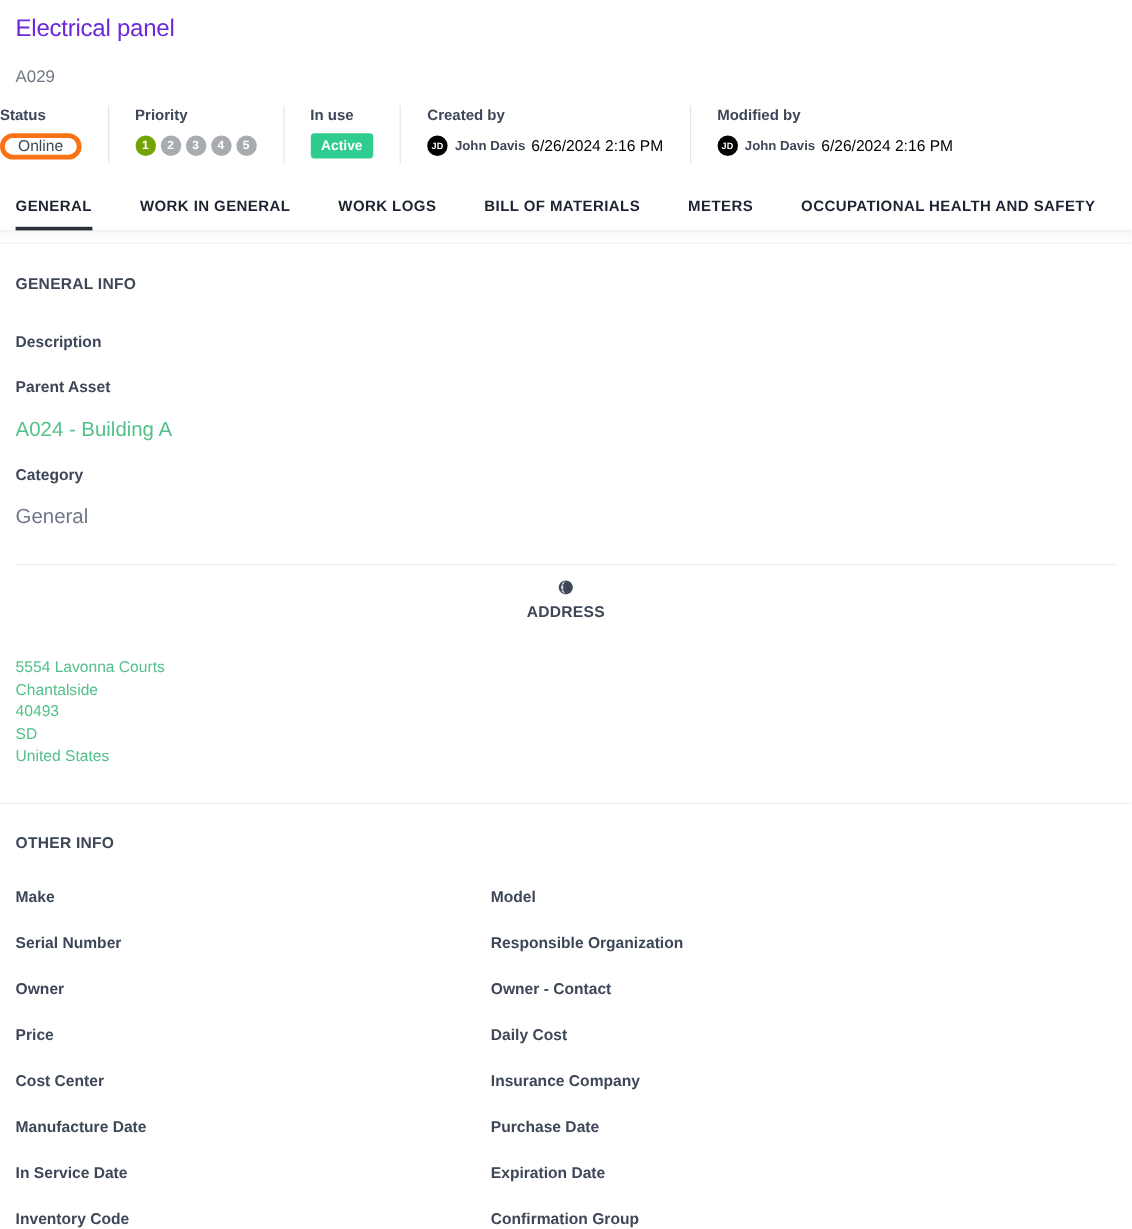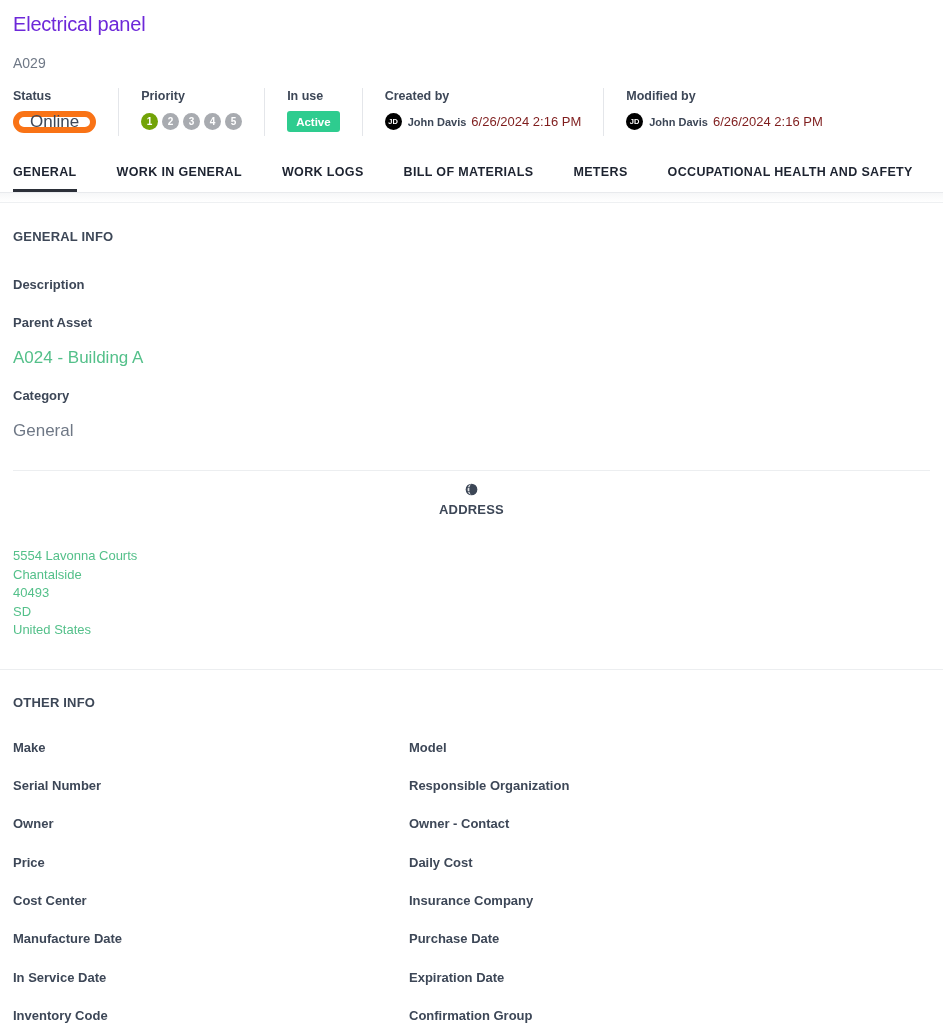--- a/index.html
+++ b/index.html
@@ -30,21 +30,20 @@
     line-height: 20px;
     margin-top: 15px;
   }
 
   
   .meta-strip {
     display: flex;
     align-items: flex-start;
     margin-top: 15px;
     padding-bottom: 14px;
-    padding-left: 13px;
   }
   .meta-block {
     display: flex;
     flex-direction: column;
     justify-content: flex-start;
     padding-right: 22px;
     min-height: 48px;
   }
   .meta-block + .meta-block {
     border-left: 1px solid #e4e6ea;
@@ -61,25 +60,25 @@
   .meta-value-row {
     display: flex;
     align-items: center;
     height: 21px;
   }
 
   .status-pill {
     display: inline-flex;
     align-items: center;
     justify-content: center;
-    border: 6px solid #f97316;
+    border: 4px solid #f97316;
     border-radius: 11px;
     height: 22px;
     padding: 0 11px;
-    font-size: 17px;
+    font-size: 13px;
     color: #3d4757;
     background: #fff;
     white-space: nowrap;
   }
 
   .priority-dots { display: flex; gap: 4px; }
   .p-dot {
     width: 17px; height: 17px;
     border-radius: 50%;
     background: #a8abb0;
@@ -122,21 +121,21 @@
     letter-spacing: 0.2px;
   }
   .person-name {
     font-size: 11px;
     font-weight: bold;
     color: #3d4757;
     white-space: nowrap;
   }
   .person-date {
     font-size: 13px;
-    color: #7f1d1d;
+    color: #000000;
     margin-left: 5px;
     white-space: nowrap;
     text-align: center;
   }
 
   
   .tab-bar {
     display: flex;
     align-items: flex-end;
     border-bottom: 1px solid #e8eaed;

